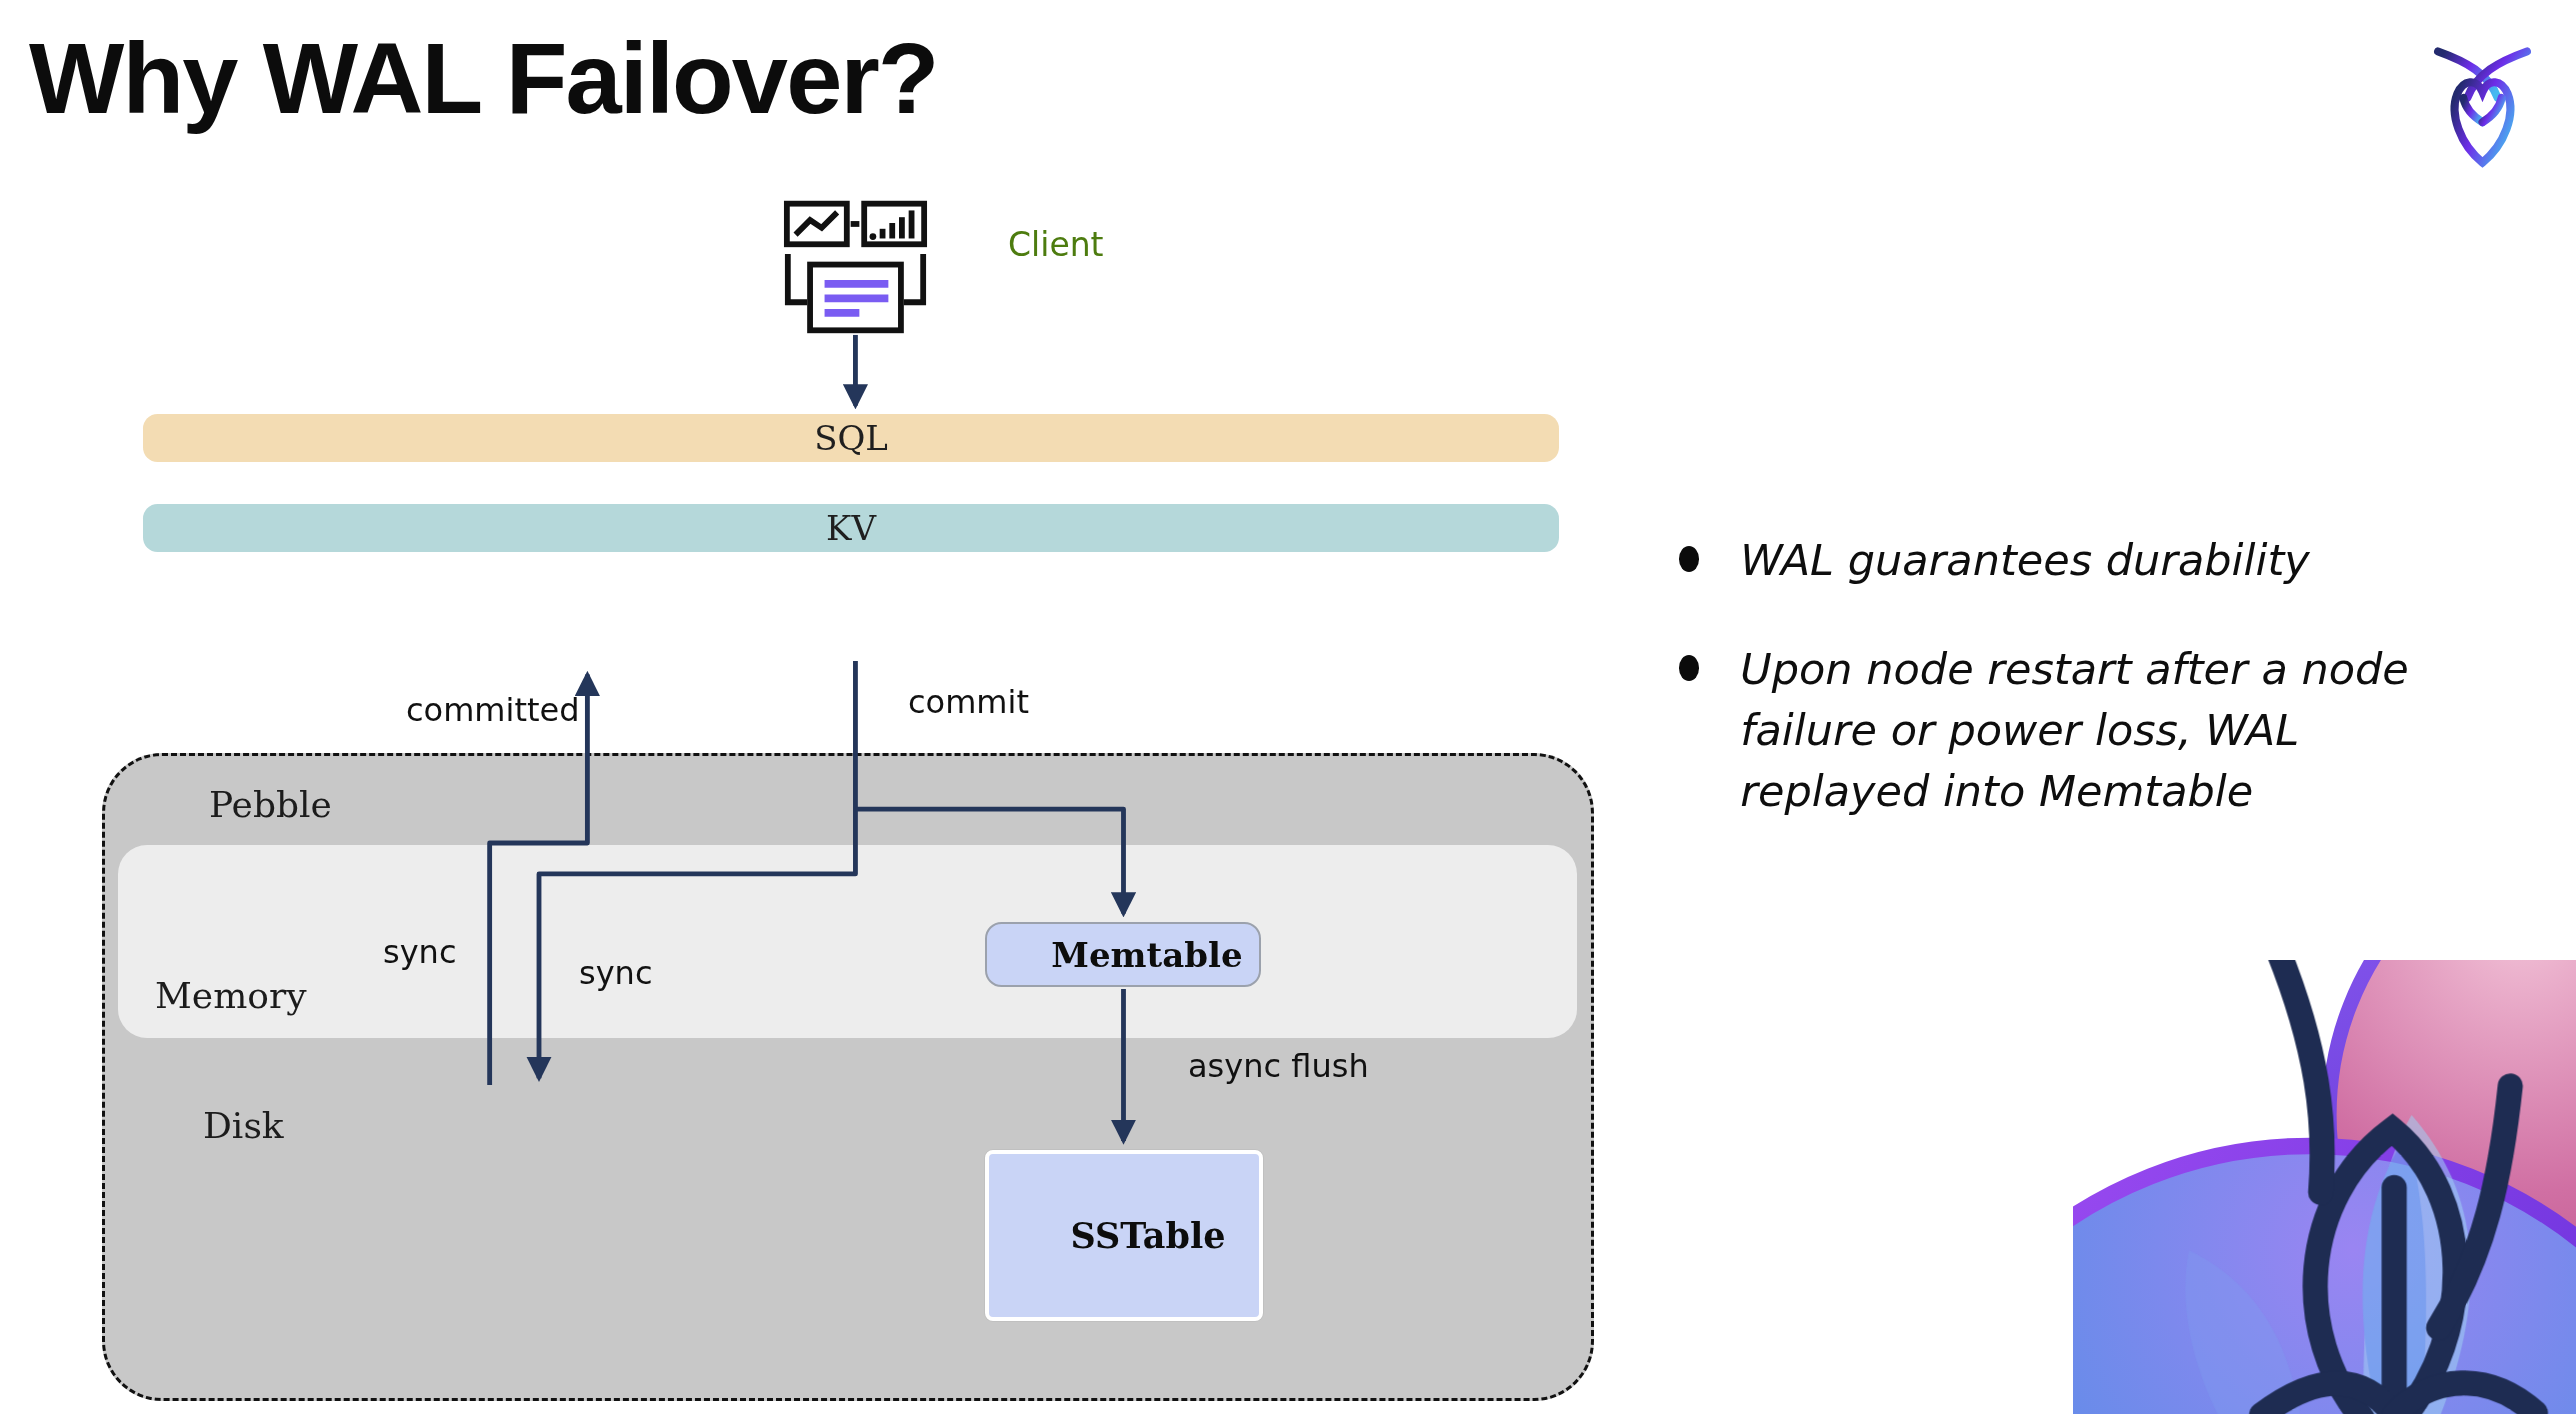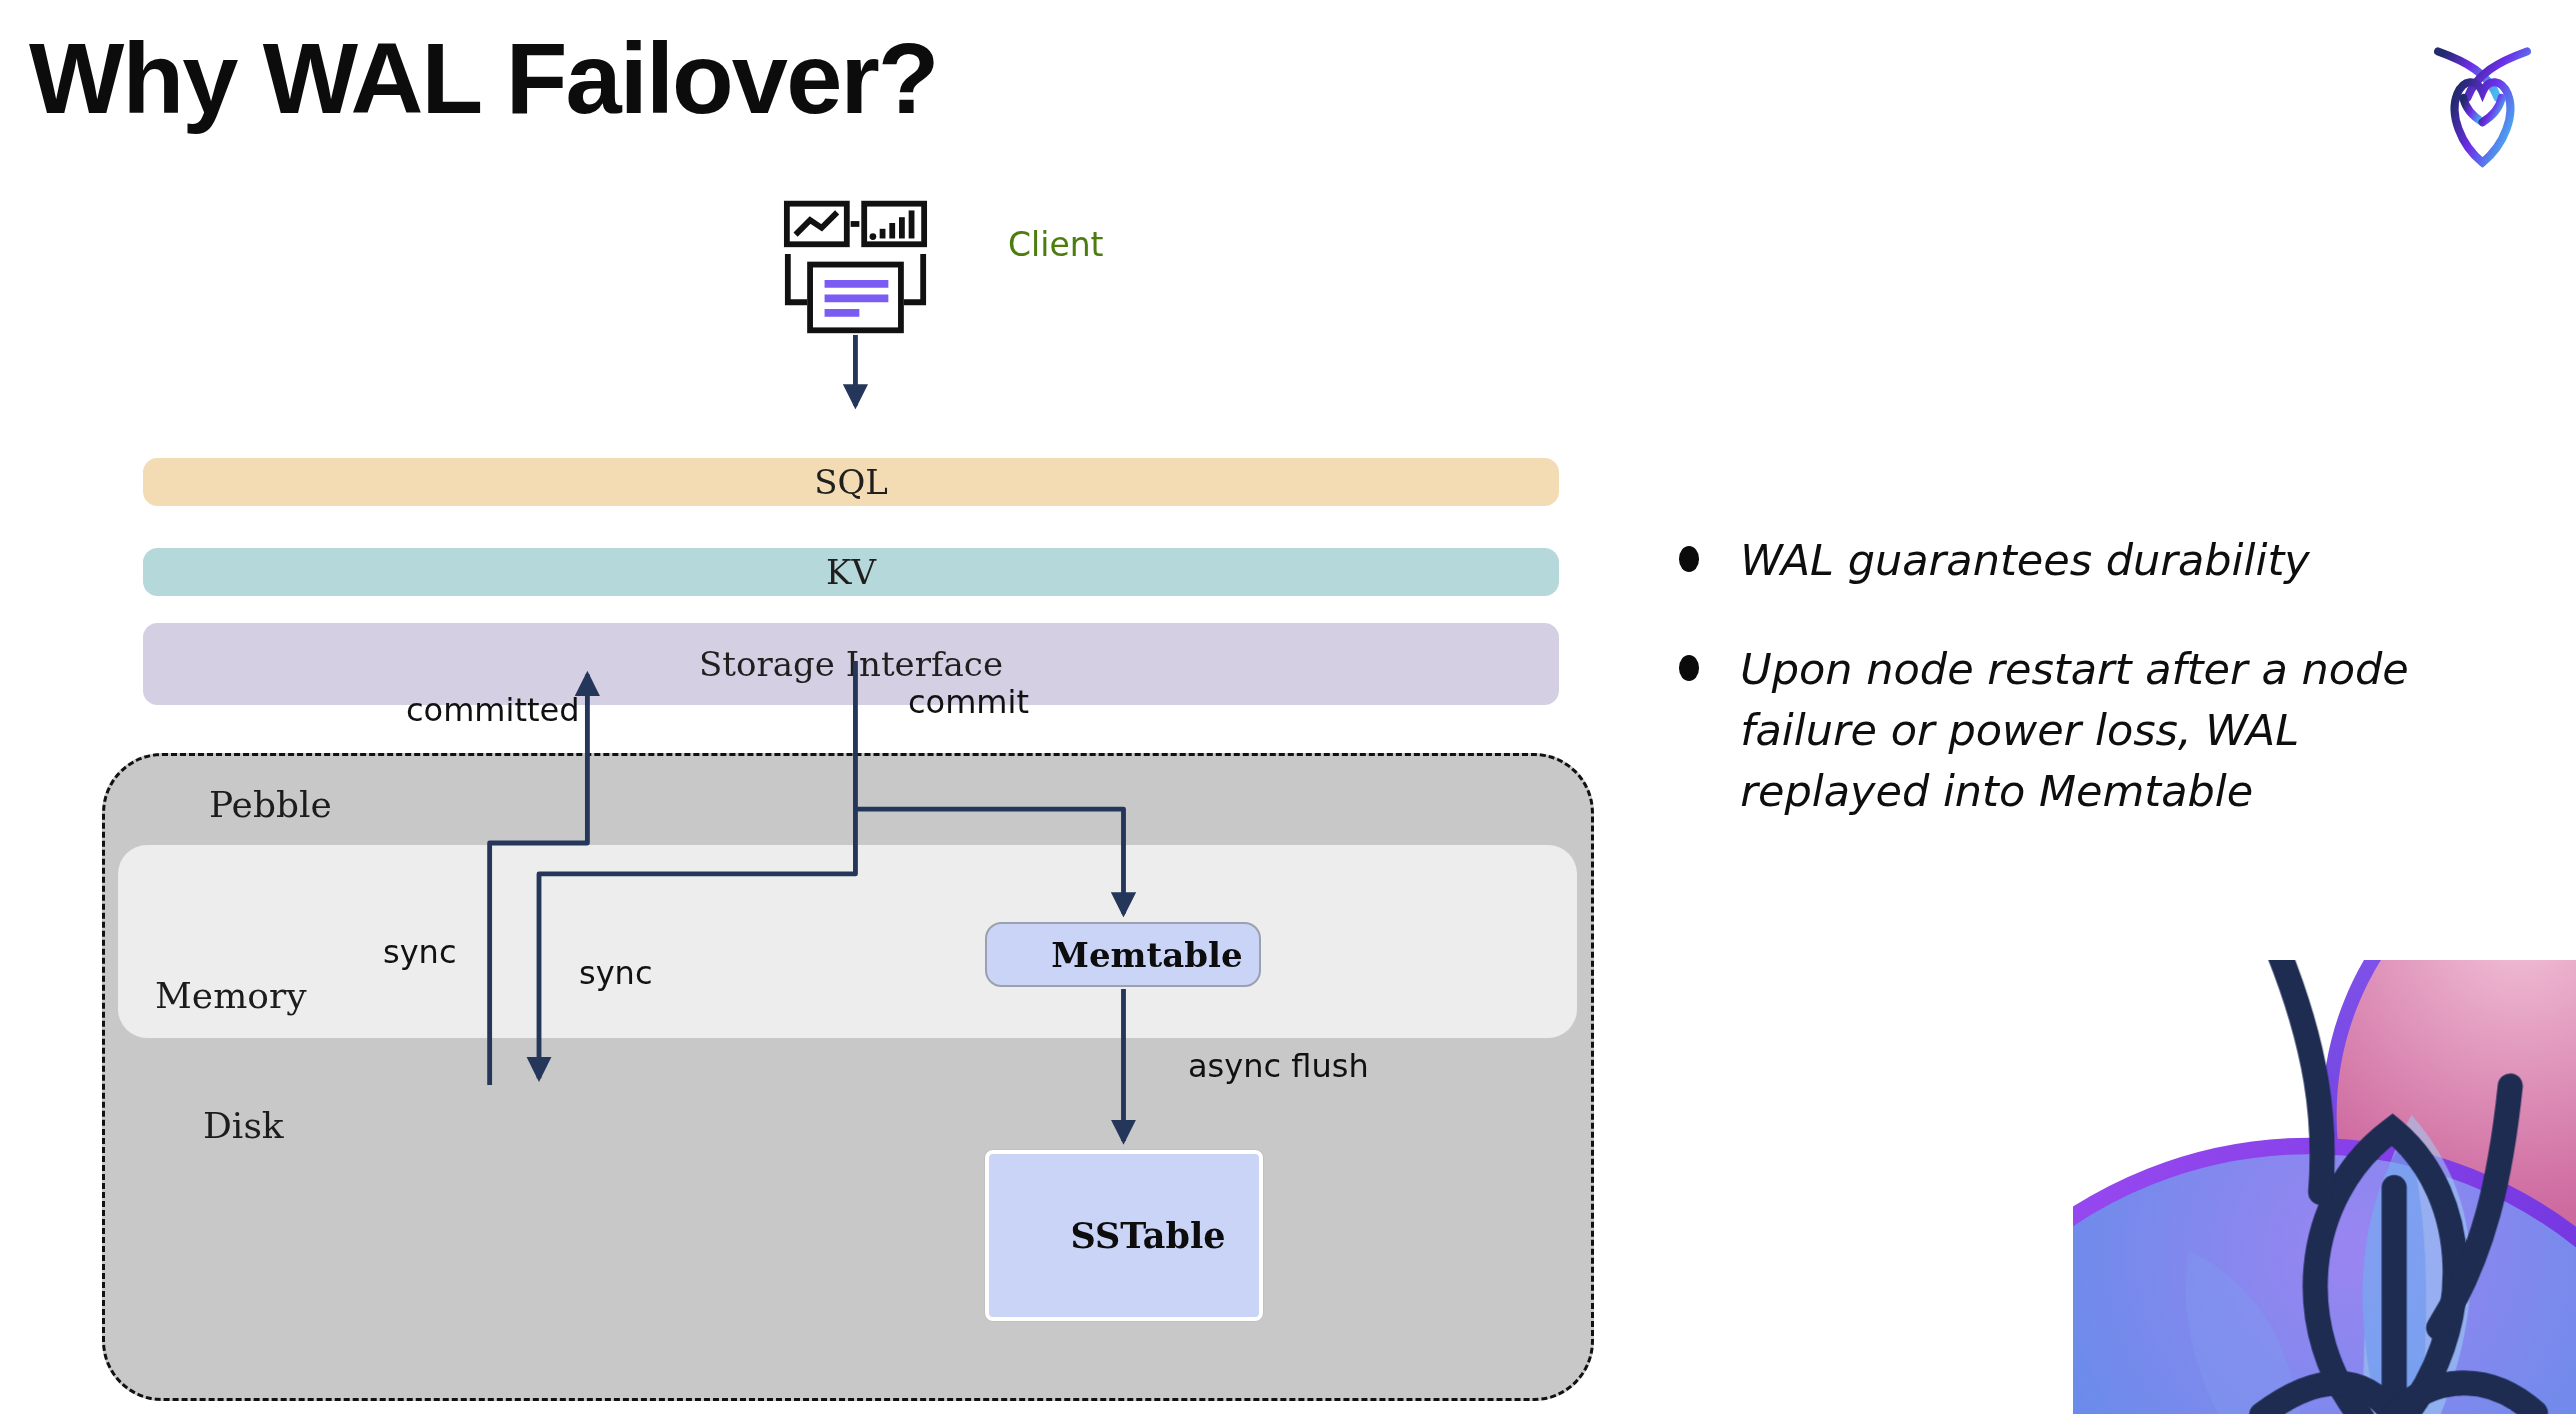--- a/index.html
+++ b/index.html
@@ -13,21 +13,21 @@
     left:29px;top:21px;font-family:"Liberation Sans",sans-serif;
     font-size:101px;font-weight:800;letter-spacing:-1.9px;color:#0c0c0c;
     white-space:nowrap;
   }
   
   .client-label{left:1008px;top:225px;font-size:33px;color:#4d7c0f;}
   
   .bar{
     left:143px;width:1416px;border-radius:14.5px;
     display:flex;align-items:center;justify-content:center;
-    font-family:"DejaVu Serif","Liberation Serif",serif;font-size:34px;color:#1f1f1f;margin-top:44px;
+    font-family:"DejaVu Serif","Liberation Serif",serif;font-size:34px;color:#1f1f1f;
   }
   .bar.sql{top:414px;height:48px;}
   .bar.kv{top:504px;height:48px;}
   .bar.storage{top:579px;height:82px;}
   
   .pebble{
     left:102px;top:753px;width:1492px;height:648px;border-radius:60px;
     background:#c8c8c8;border:3.9px dashed #111;box-sizing:border-box;
   }
   .memory-band{
@@ -134,23 +134,20 @@
   <div class="abs memory-band" style="background-color: rgb(237, 237, 237);"></div>
   <div class="abs region-label lbl-pebble">Pebble</div>
   <div class="abs region-label lbl-memory">Memory</div>
   <div class="abs region-label lbl-disk">Disk</div>
 
   <div class="abs bar sql" style="background-color: rgb(243, 220, 179);">
     <span>SQL</span>
   </div>
   <div class="abs bar kv" style="background-color: rgb(181, 216, 218);">
     <span>KV</span>
-  </div>
-  <div class="abs bar storage" style="background-color: rgb(212, 207, 227);">
-    <span>Storage Interface</span>
   </div>
 
   <svg class="abs overlay" width="2576" height="1415" viewBox="0 0 2662 1462">
     <defs>
       <marker id="arrow" viewBox="0 0 10 10" refX="8.5" refY="5" markerWidth="5.2" markerHeight="5.2" orient="auto-start-reverse">
         <path d="M0,0 L10,5 L0,10 z" fill="#24365a"></path>
       </marker>
     </defs>
     <g fill="none" stroke="#24365a" stroke-width="5" stroke-linejoin="round">
       <path d="M884,346 L884,419" marker-end="url(#arrow)"></path>

